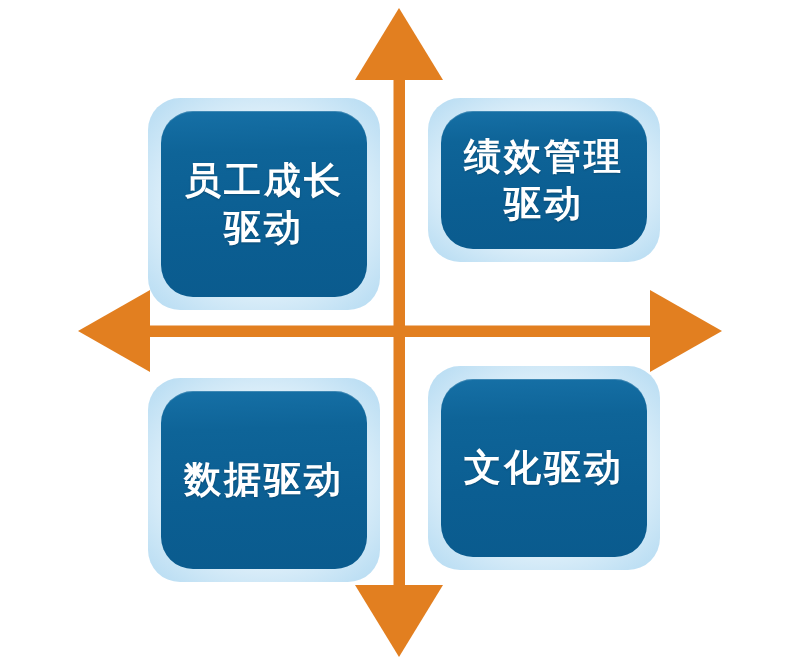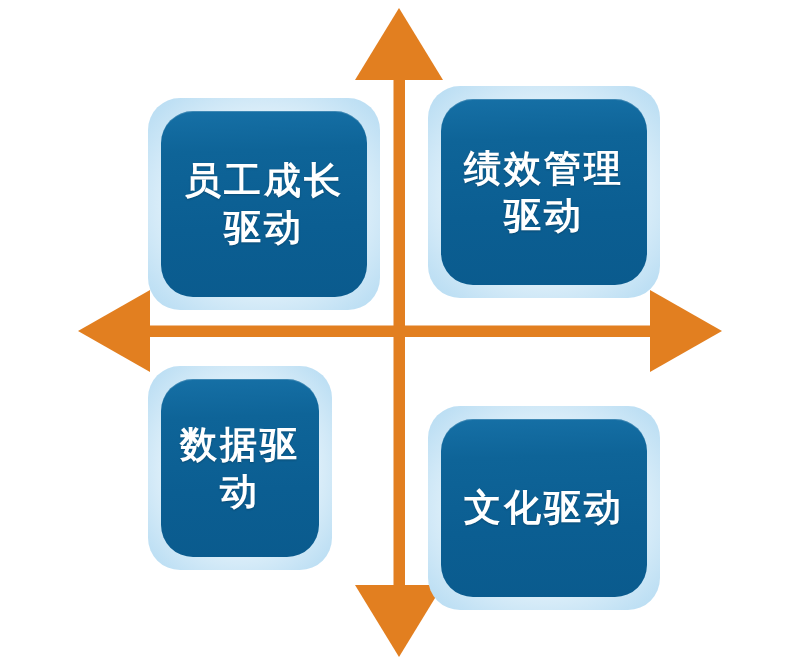--- a/index.html
+++ b/index.html
@@ -55,23 +55,23 @@
     font-weight: bold;
     font-size: 37px;
     line-height: 1.28;
     letter-spacing: 3px;
     text-align: center;
     white-space: pre-line;
     text-shadow: 0 1px 2px rgba(0,0,0,0.22);
   }
 
   #box-tl { left: 148px; top: 98px;  width: 232px; height: 212px; }
-  #box-tr { left: 428px; top: 86px;  width: 232px; height: 212px; }
-  #box-bl { left: 148px; top: 366px; width: 184px; height: 204px; }
-  #box-br { left: 428px; top: 366px; width: 232px; height: 204px; margin-top: 40px; }
+  #box-tr { left: 428px; top: 98px;  width: 232px; height: 164px; }
+  #box-bl { left: 148px; top: 378px; width: 232px; height: 204px; }
+  #box-br { left: 428px; top: 366px; width: 232px; height: 204px; }
 </style>
 </head>
 <body>
 
 <div id="canvas">
 
   <svg class="axis-svg" viewBox="0 0 800 669" width="800" height="669">
 
     <rect x="393.5" y="40" width="11.5" height="585" fill="#e27f20"></rect>
 

